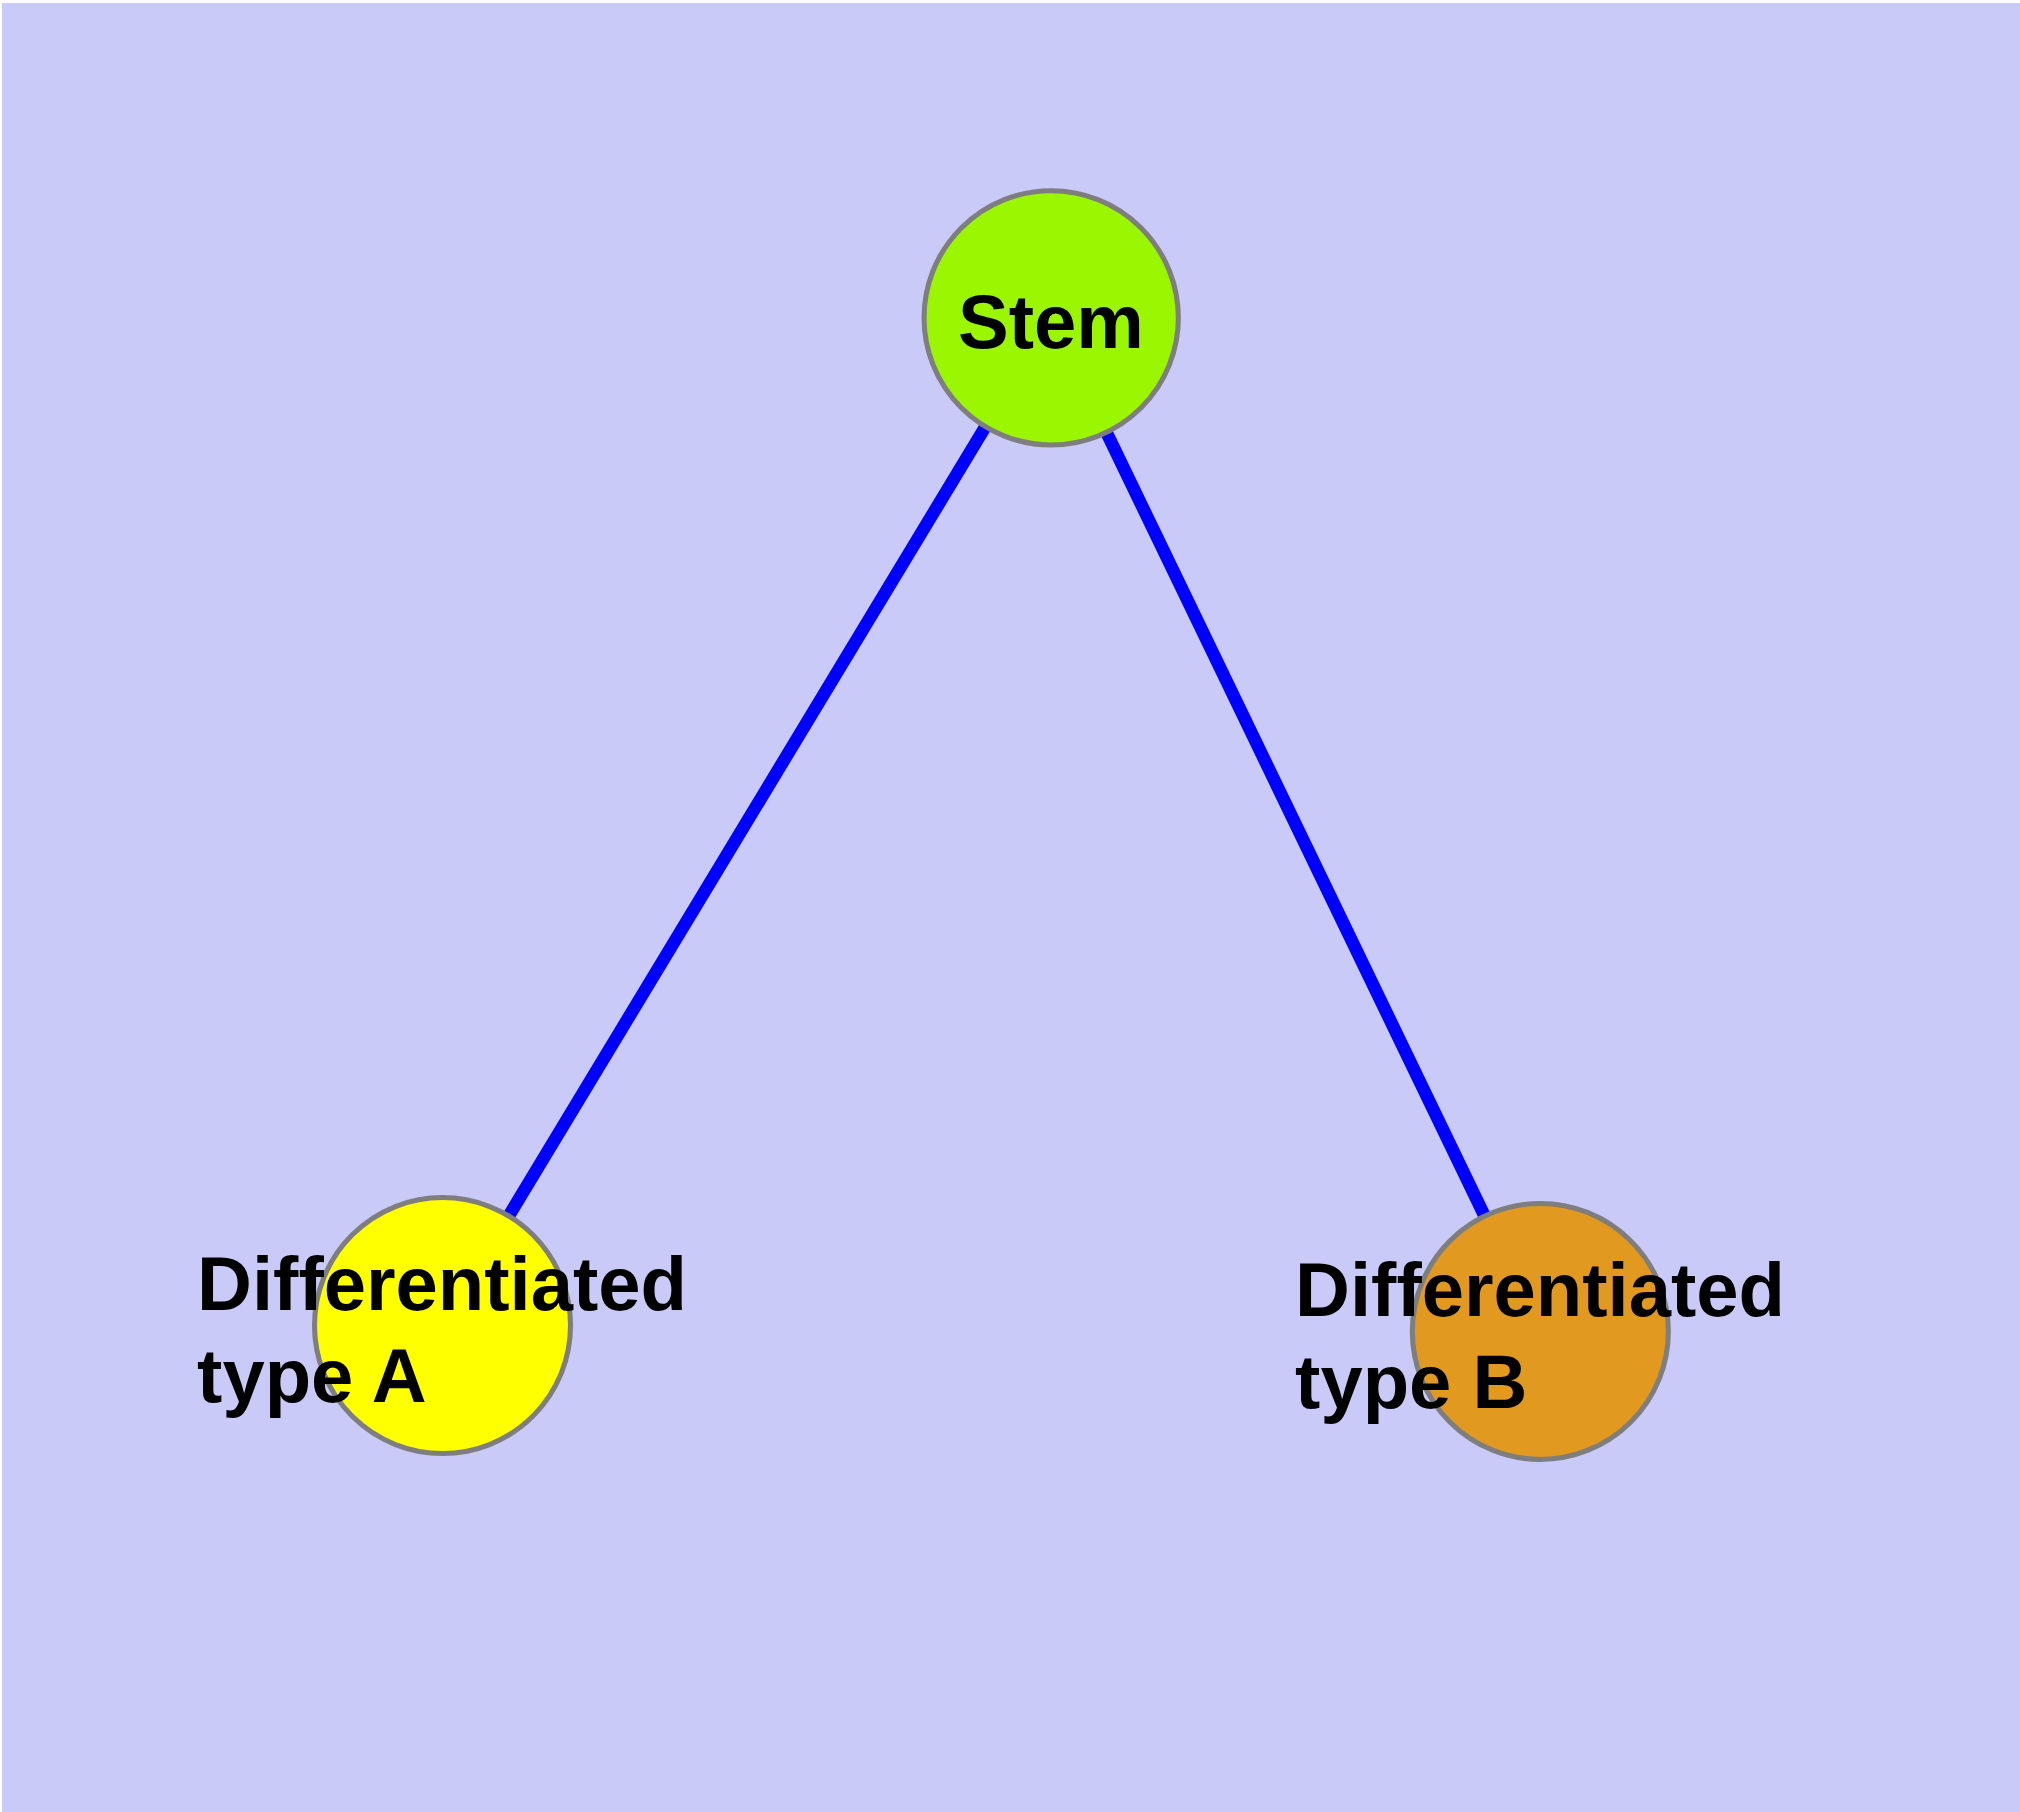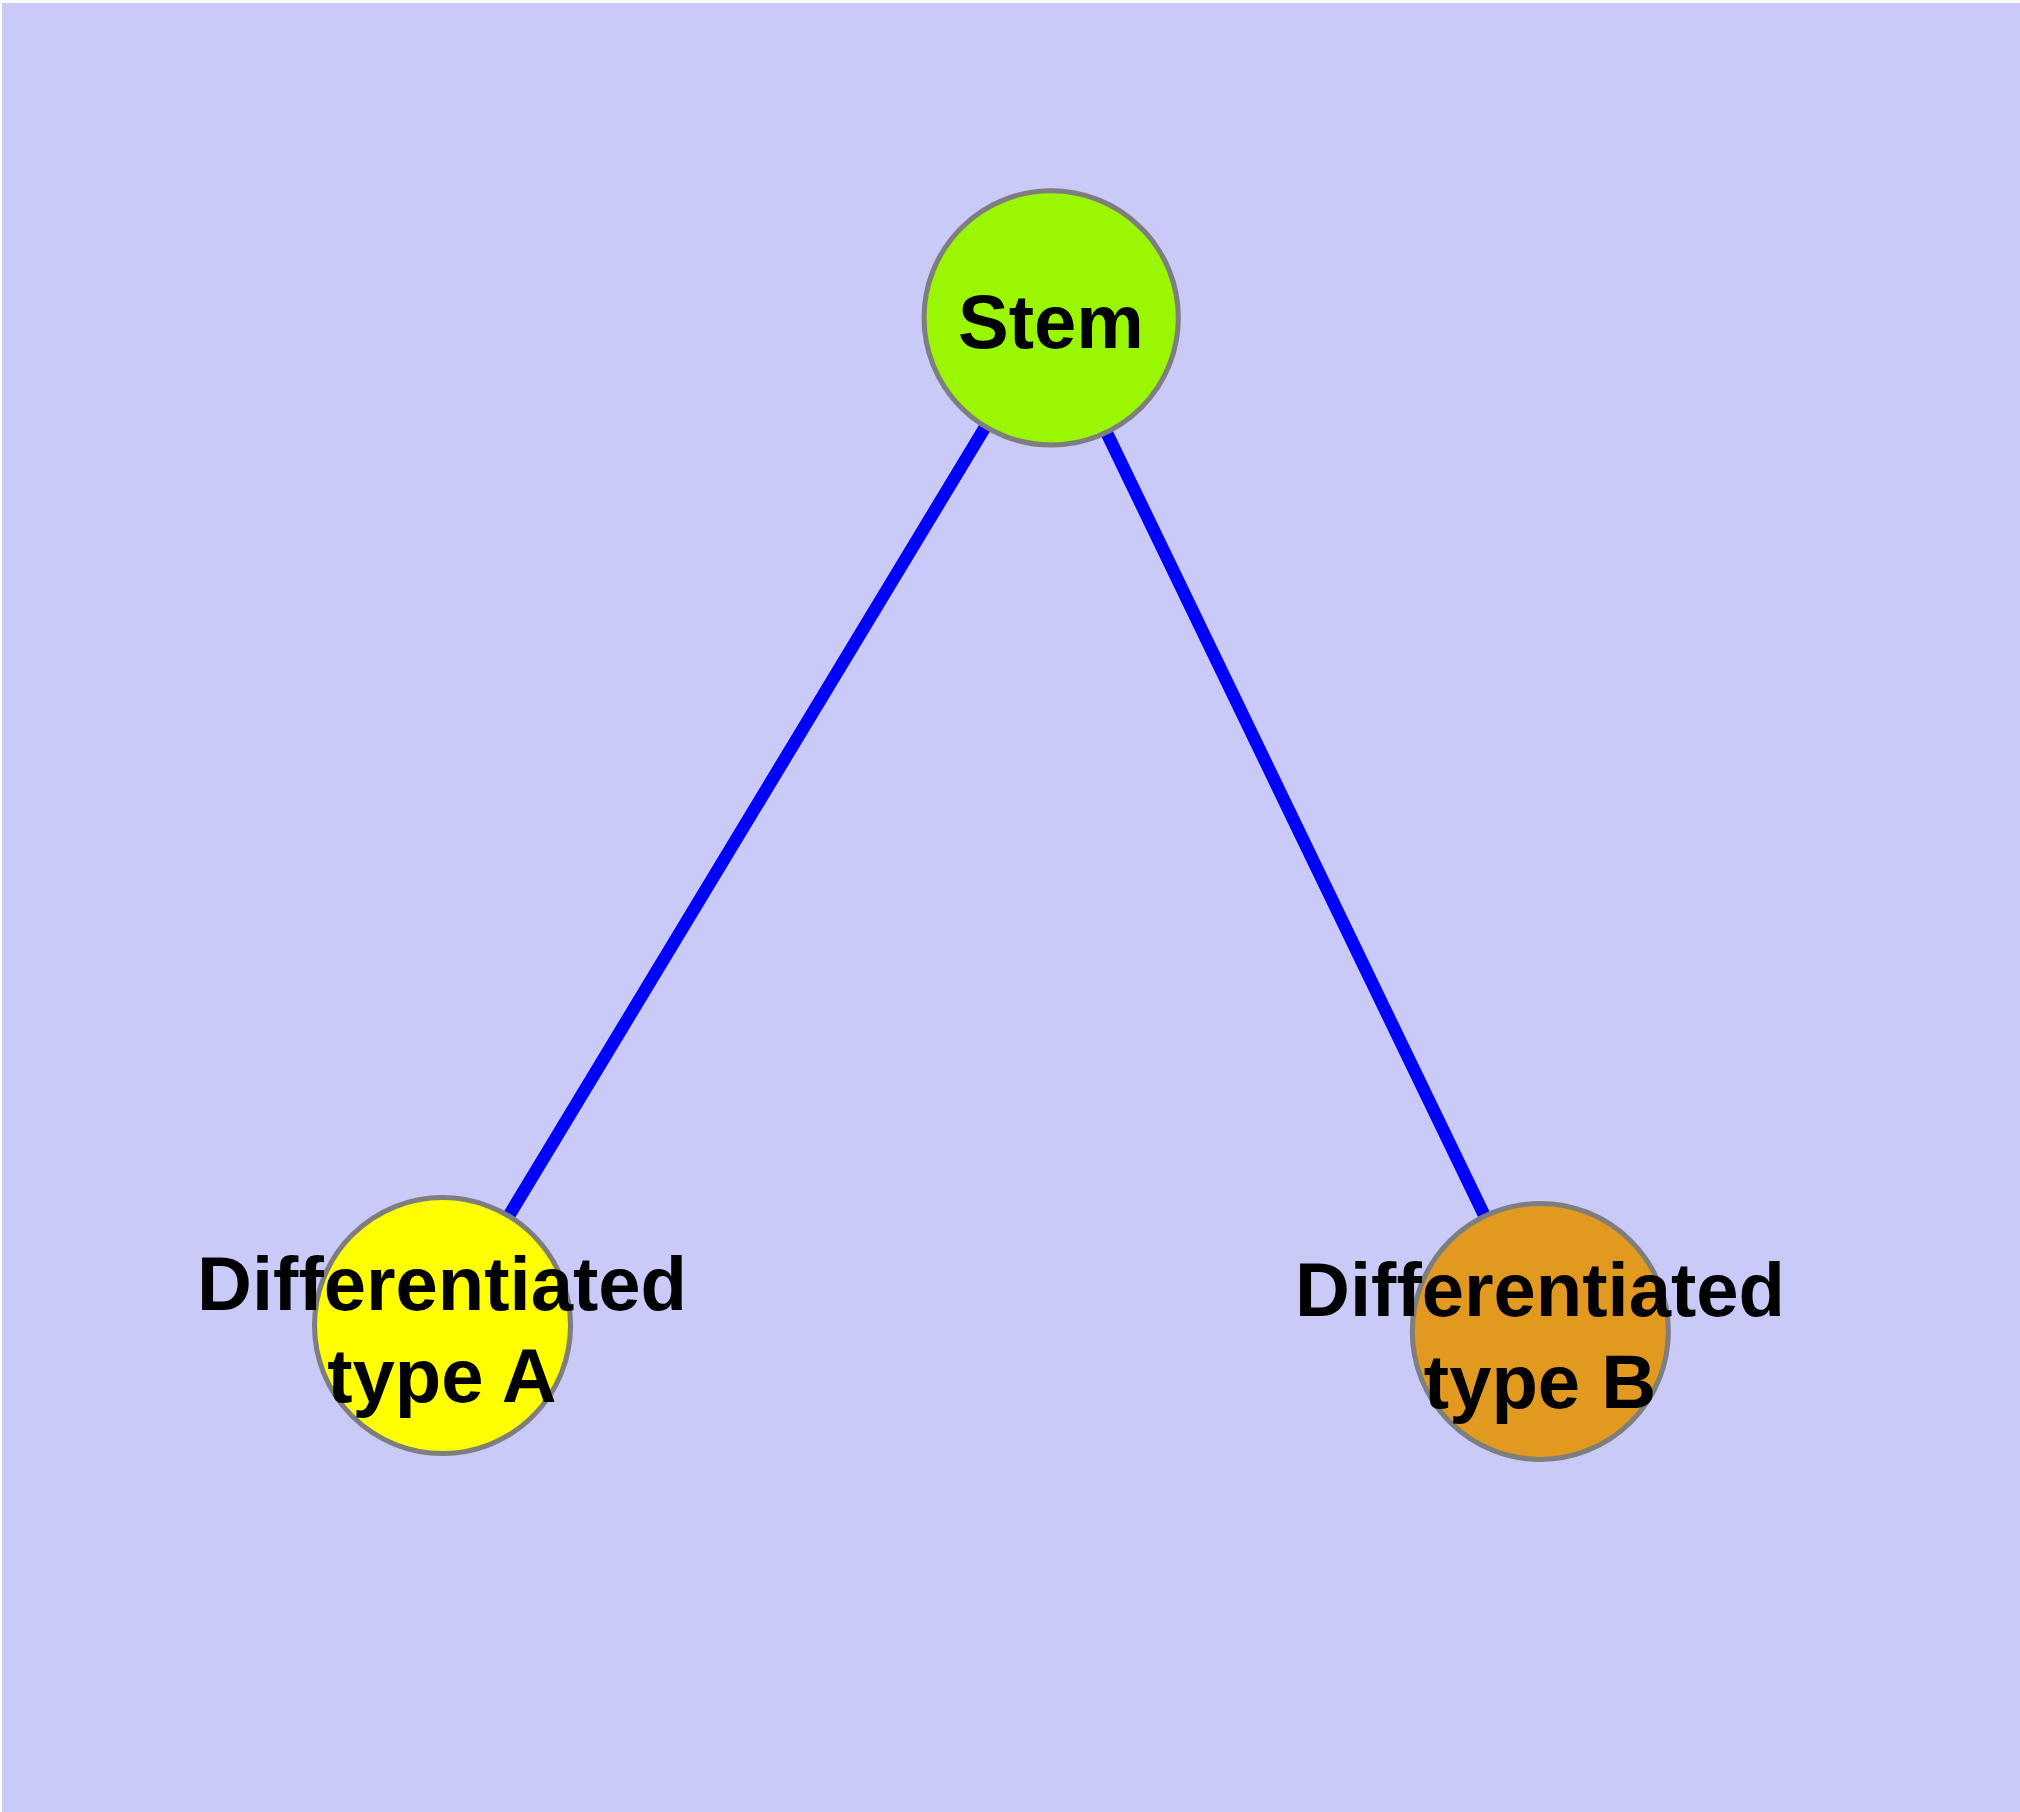--- a/index.html
+++ b/index.html
@@ -29,21 +29,21 @@
     pointer-events: none;
   }
   .node-label {
     position: absolute;
     transform: translate(-50%, -50%);
     font-weight: bold;
     font-size: 76px;
     line-height: 92px;
     letter-spacing: 0px;
     white-space: pre-line;
-    text-align: center;
+    text-align: left;
     color: #000000;
   }
   .margin-top {
     position: absolute;
     left: 0; top: 0; right: 0;
     height: 2.5px;
   }
   .margin-left {
     position: absolute;
     left: 0; top: 0; bottom: 0;

